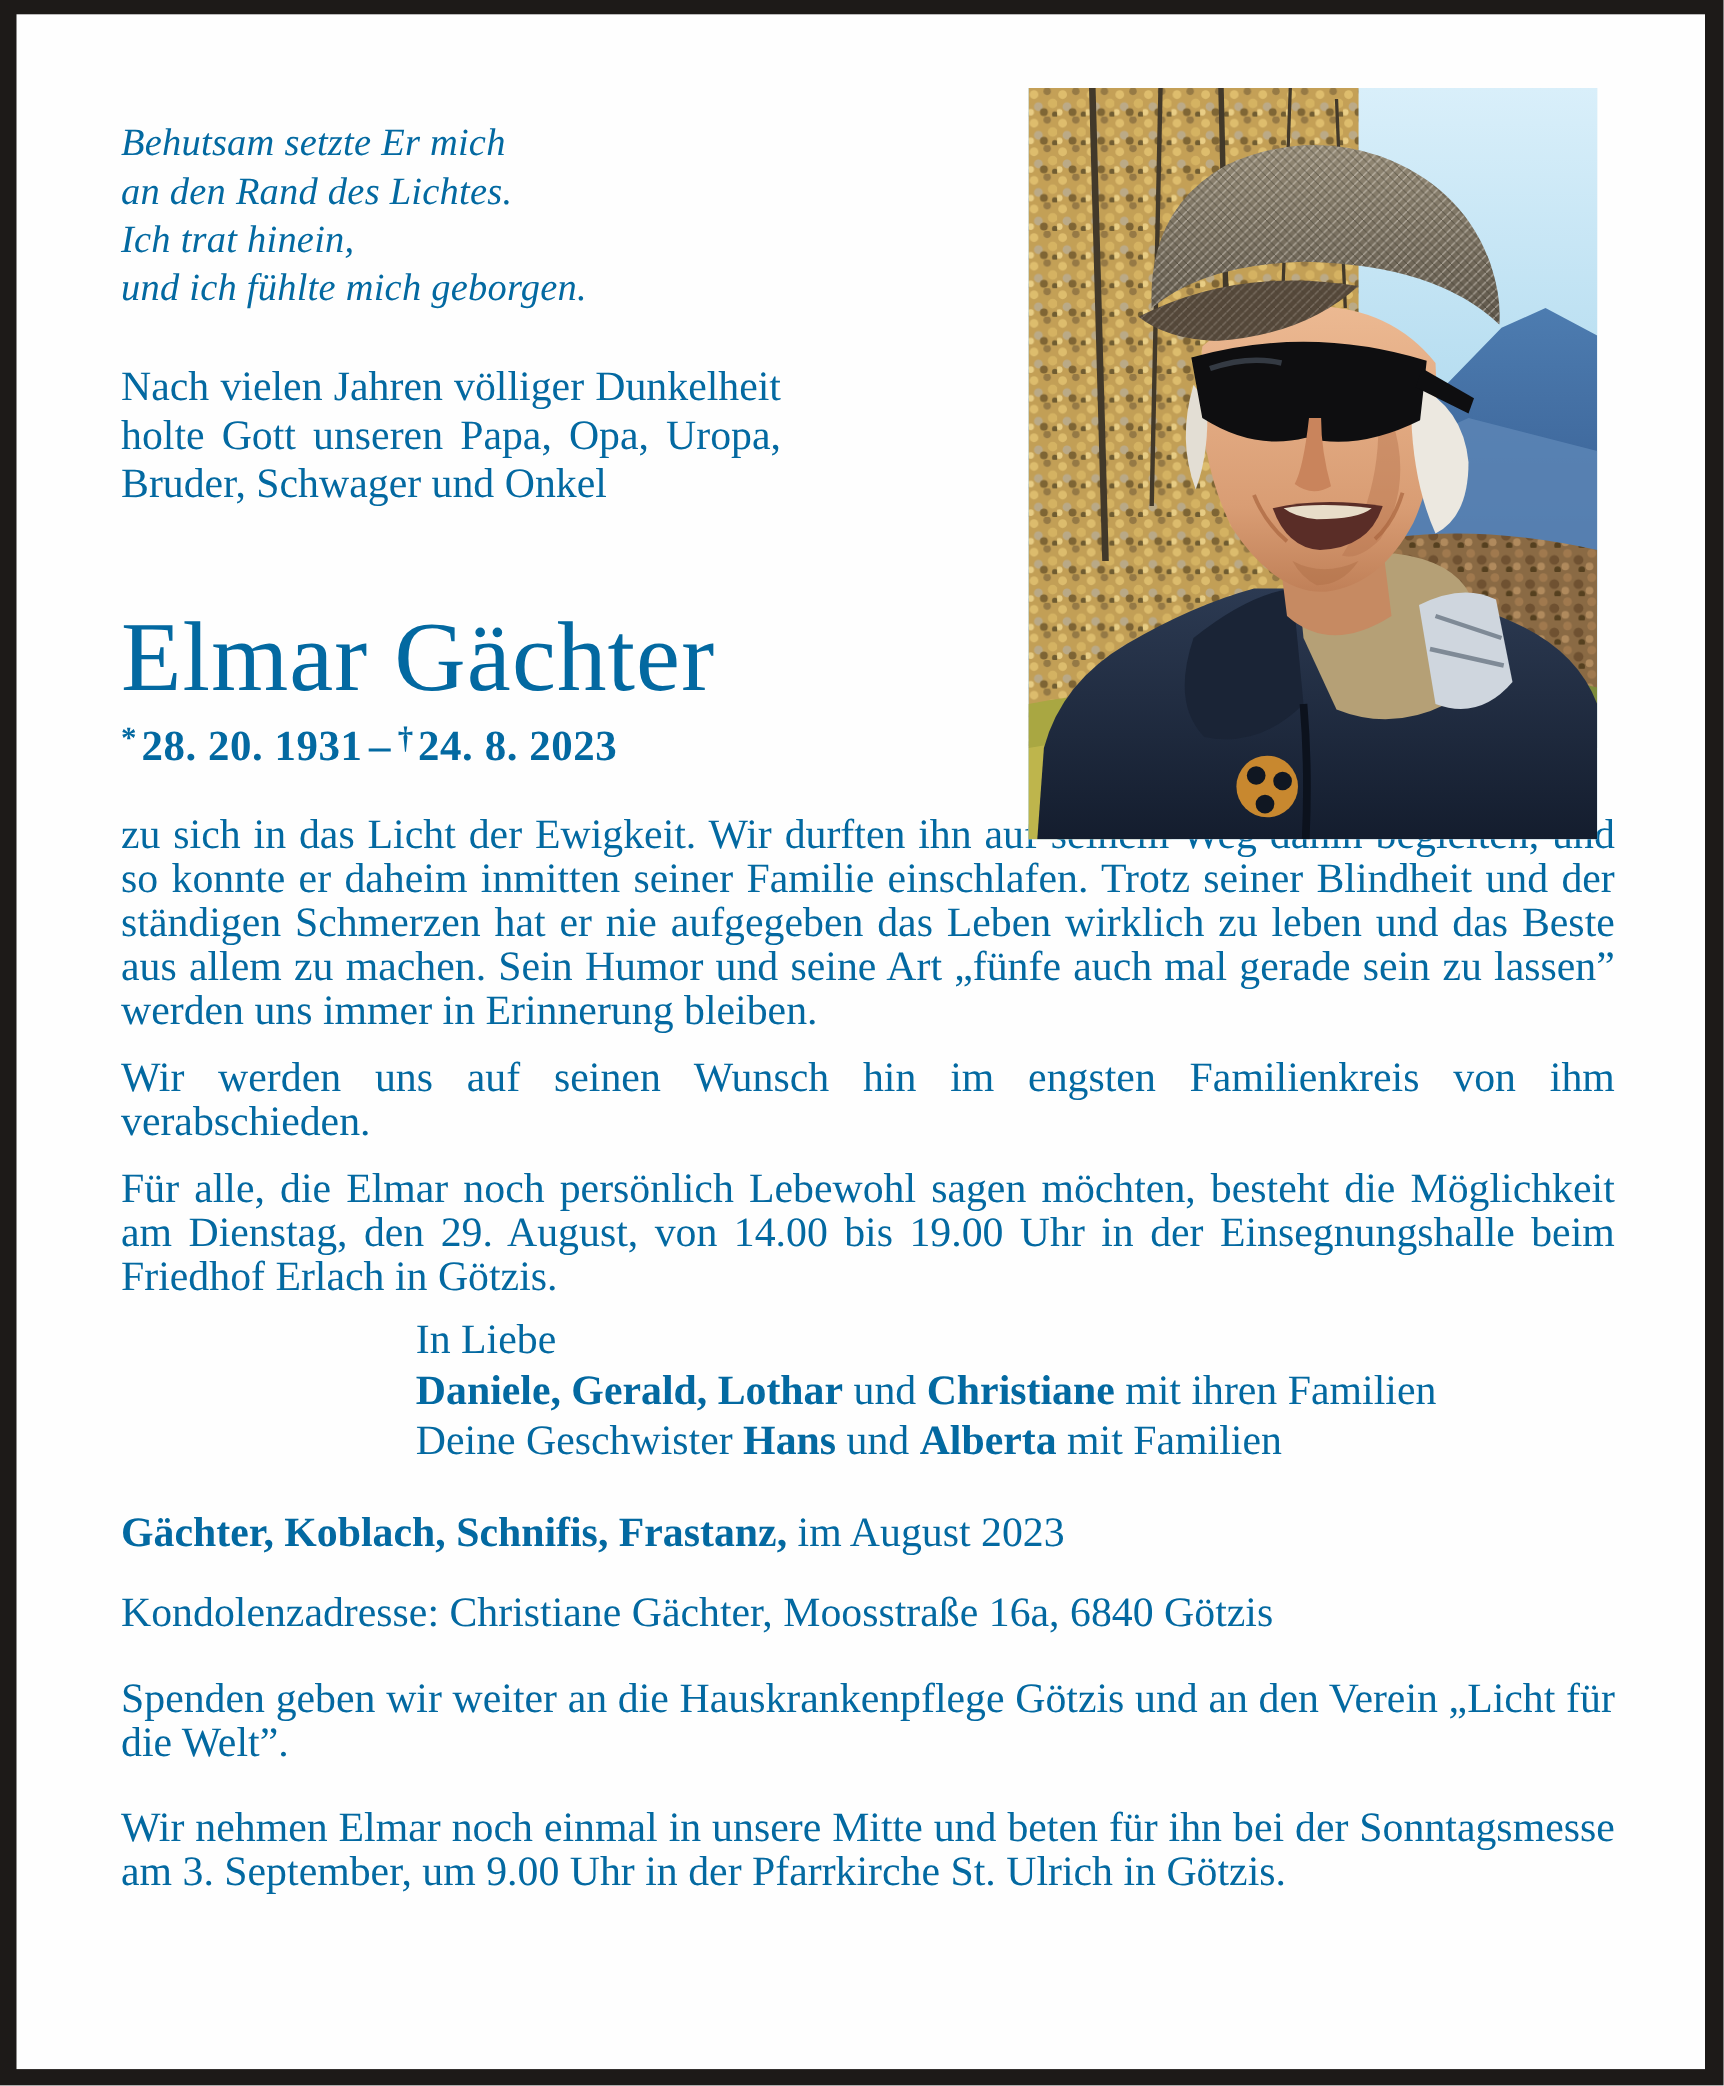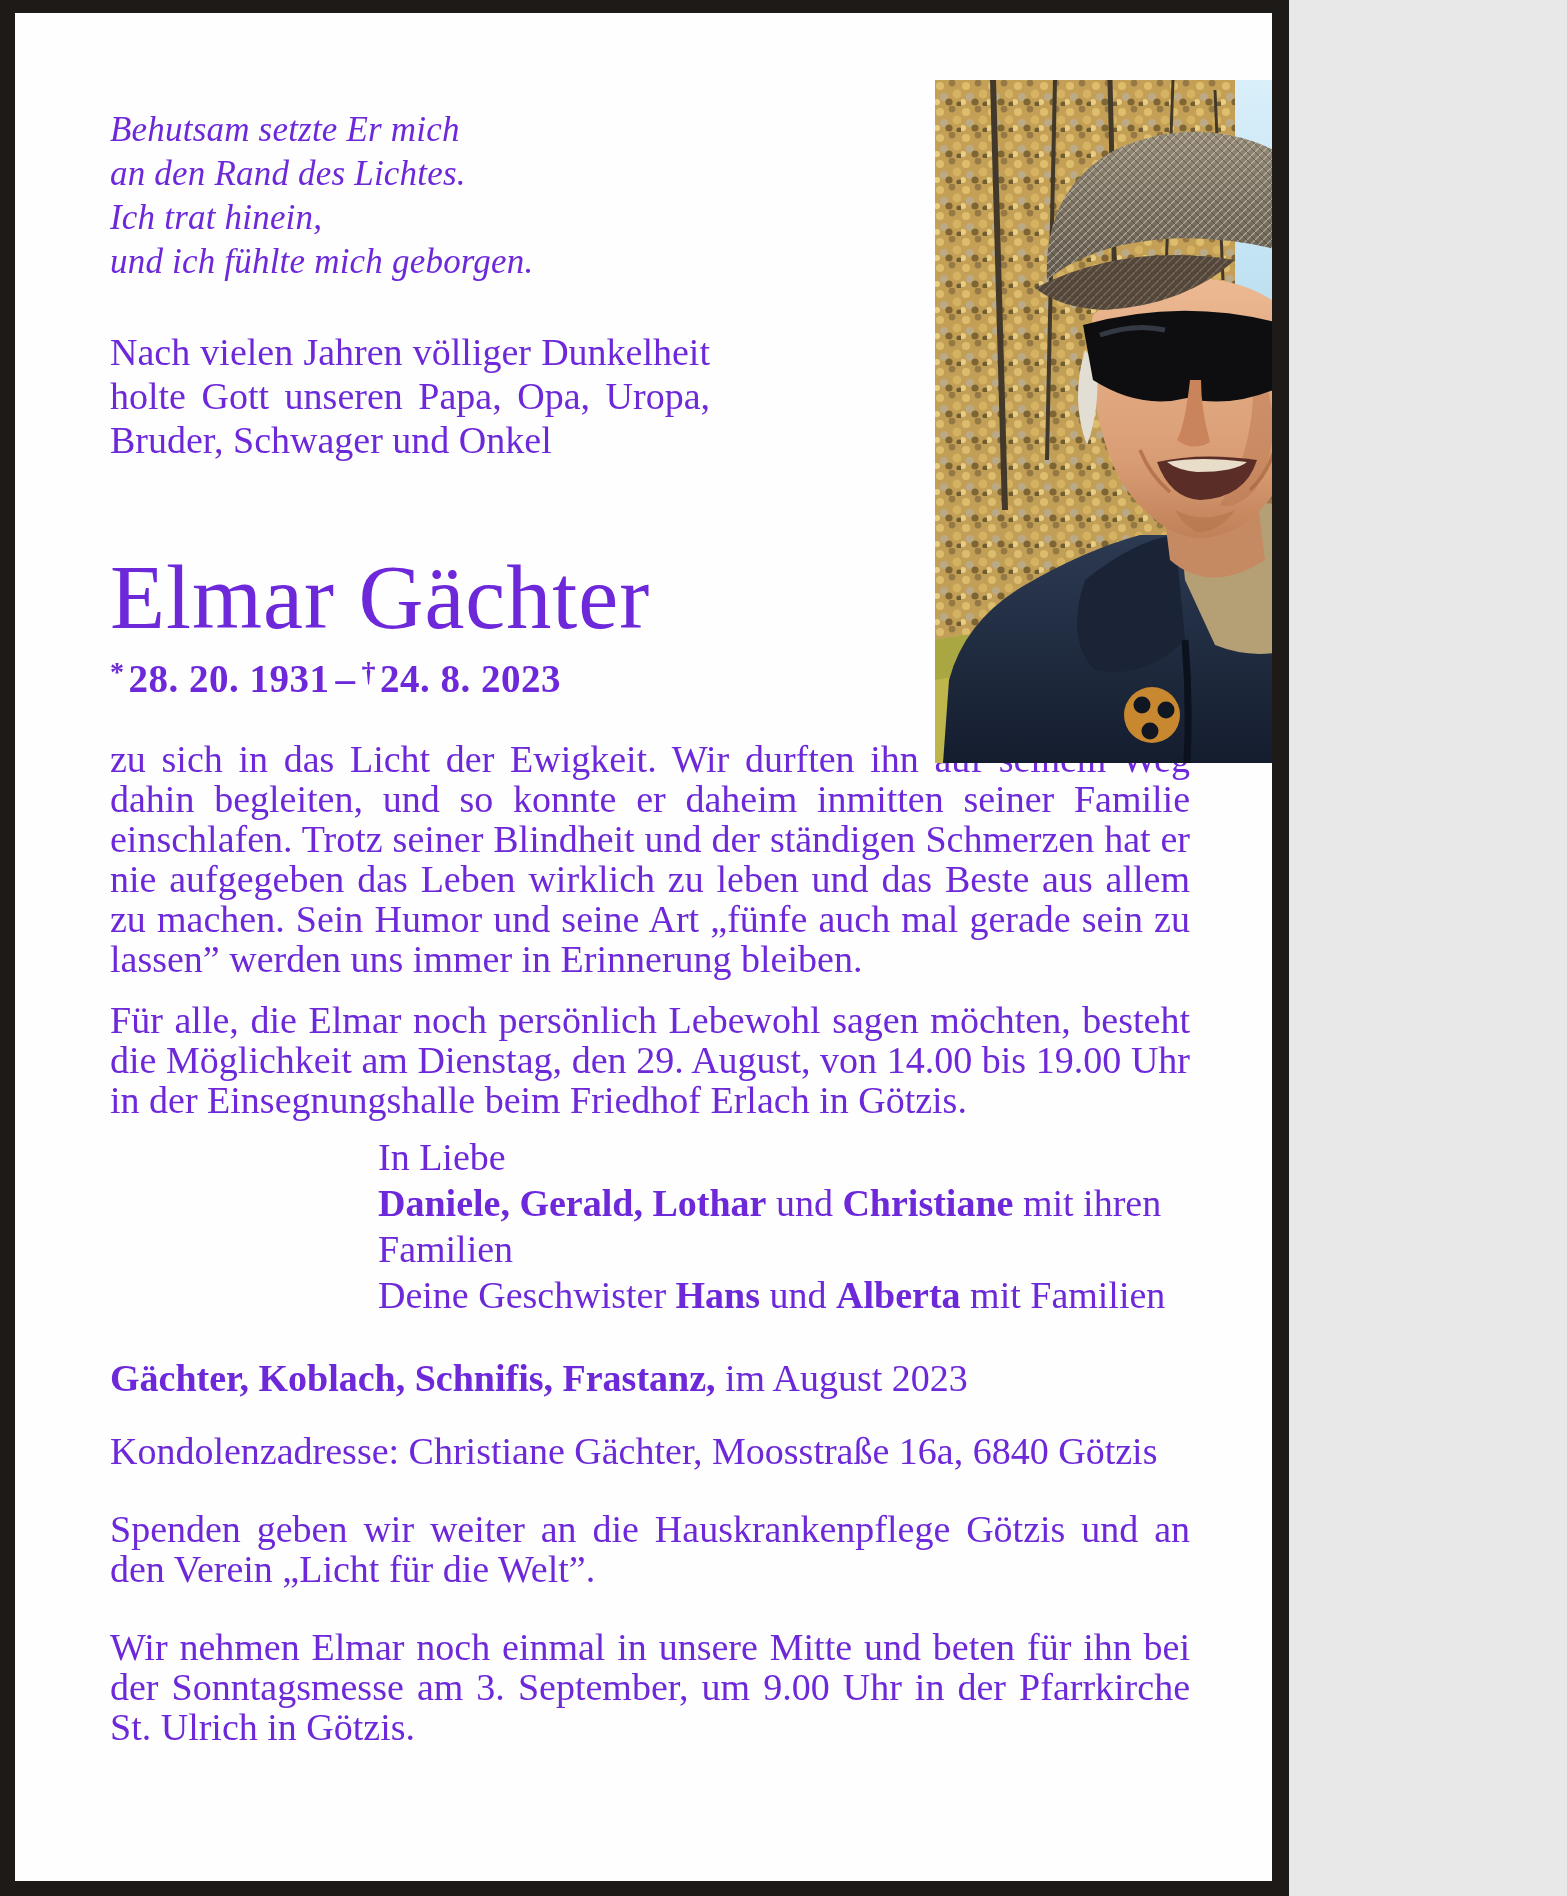--- a/index.html
+++ b/index.html
@@ -1,22 +1,22 @@
 <!DOCTYPE html>
 <html lang="de"><head>
 <meta charset="utf-8">
 <style>
   html,body{margin:0;padding:0;background:#e8e8e8;}
   #page{
     position:relative;
-    width:1289px;height:1896px;
+    width:1567px;height:1896px;
     background:#1d1a18;
     overflow:hidden;
     font-family:"Liberation Serif","DejaVu Serif",serif;
-    color:#6d28d9;
+    color:#0369a1;
   }
   #paper{
     position:absolute;
     left:15px;top:13px;right:17px;bottom:15px;
     background:#fefefe;
     overflow:hidden;
   }
   #content{
     position:relative;
     padding:0 82px 0 95px;
@@ -101,20 +101,21 @@
 
       <div class="intro">Nach vielen Jahren völliger Dunkelheit holte Gott unseren Papa, Opa, Uropa, Bruder, Schwager und Onkel</div>
 
       <div class="name">Elmar Gächter</div>
 
       <div class="dates">
         <span class="sym">*</span><span>28. 20. 1931</span><span class="sep">–</span><span class="sym">†</span><span>24. 8. 2023</span>
       </div>
 
       <p class="body-par mt-first">zu sich in das Licht der Ewigkeit. Wir durften ihn auf seinem Weg dahin begleiten, und so konnte er daheim inmitten seiner Familie einschlafen. Trotz seiner Blindheit und der ständigen Schmerzen hat er nie aufgegeben das Leben wirklich zu leben und das Beste aus allem zu machen. Sein Humor und seine Art „fünfe auch mal gerade sein zu lassen” werden uns immer in Erinnerung bleiben.</p>
+      <p class="body-par mt-par">Wir werden uns auf seinen Wunsch hin im engsten Familienkreis von ihm verabschieden.</p>
       <p class="body-par mt-par">Für alle, die Elmar noch persönlich Lebewohl sagen möchten, besteht die Möglichkeit am Dienstag, den 29. August, von 14.00 bis 19.00 Uhr in der Einsegnungshalle beim Friedhof Erlach in Götzis.</p>
 
       <div class="farewell">
         <div>In Liebe</div>
         <div><b>Daniele, Gerald, Lothar</b><span> und </span><b>Christiane</b><span> mit ihren Familien</span></div>
         <div><span>Deine Geschwister </span><b>Hans</b><span> und </span><b>Alberta</b><span> mit Familien</span></div>
       </div>
 
       <div class="dateline"><b>Gächter, Koblach, Schnifis, Frastanz,</b><span> im August 2023</span></div>
 

